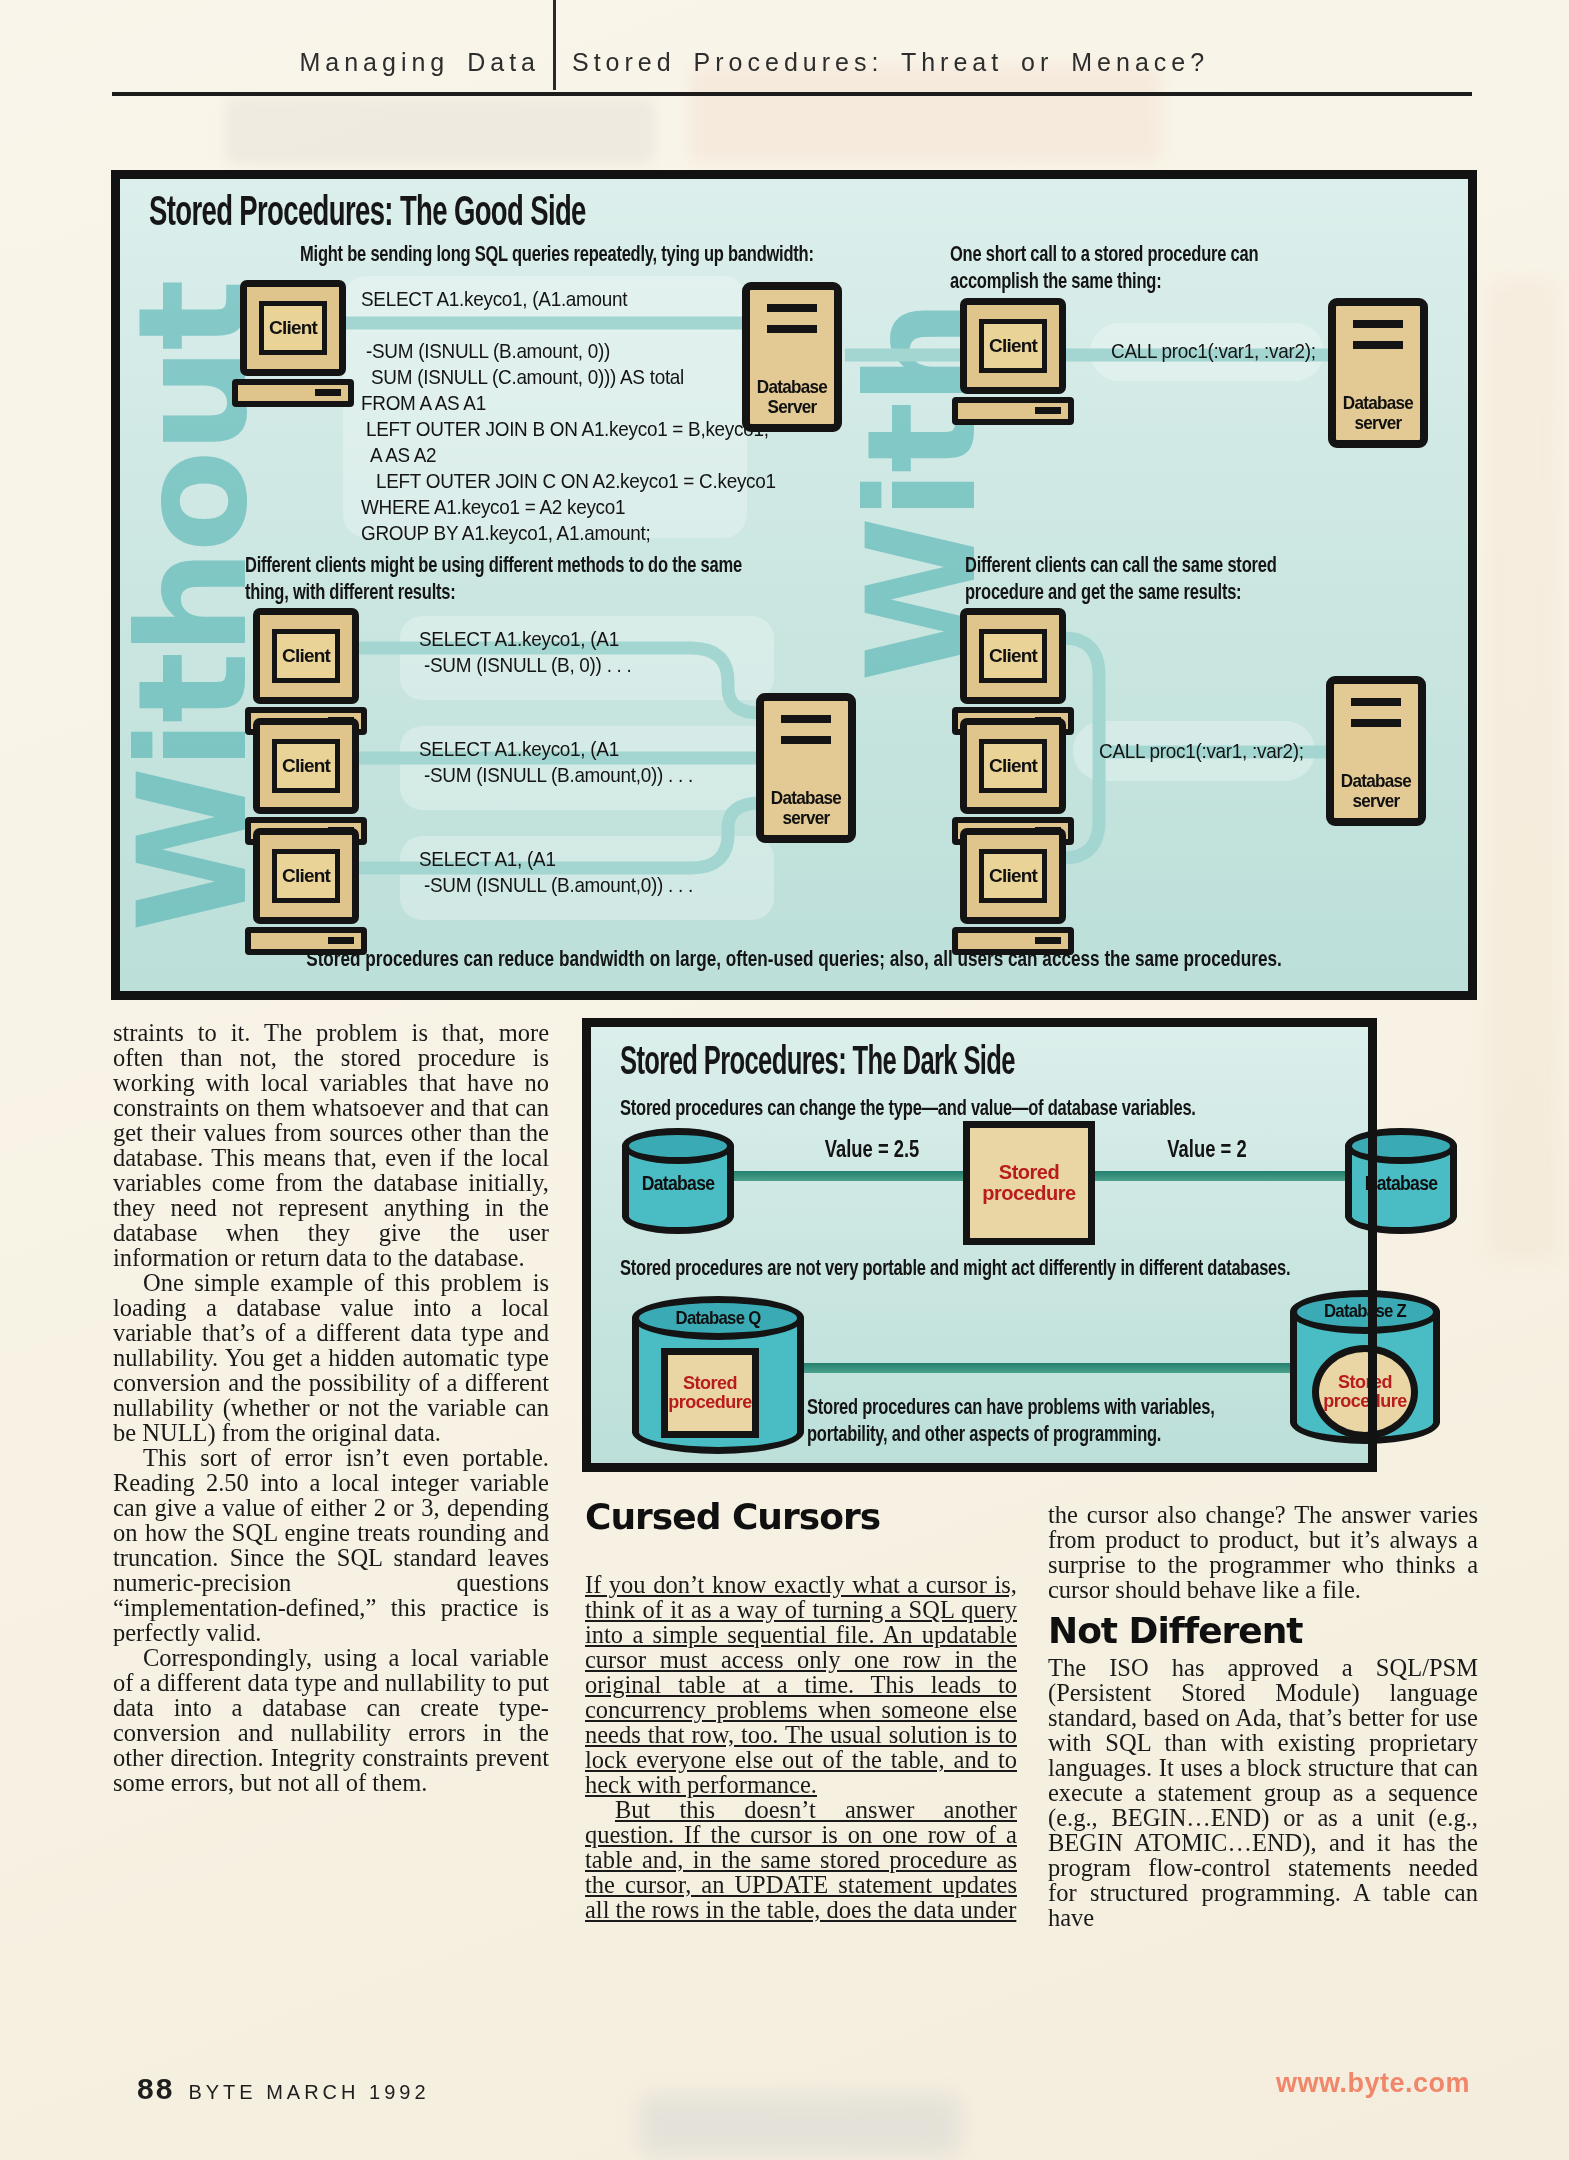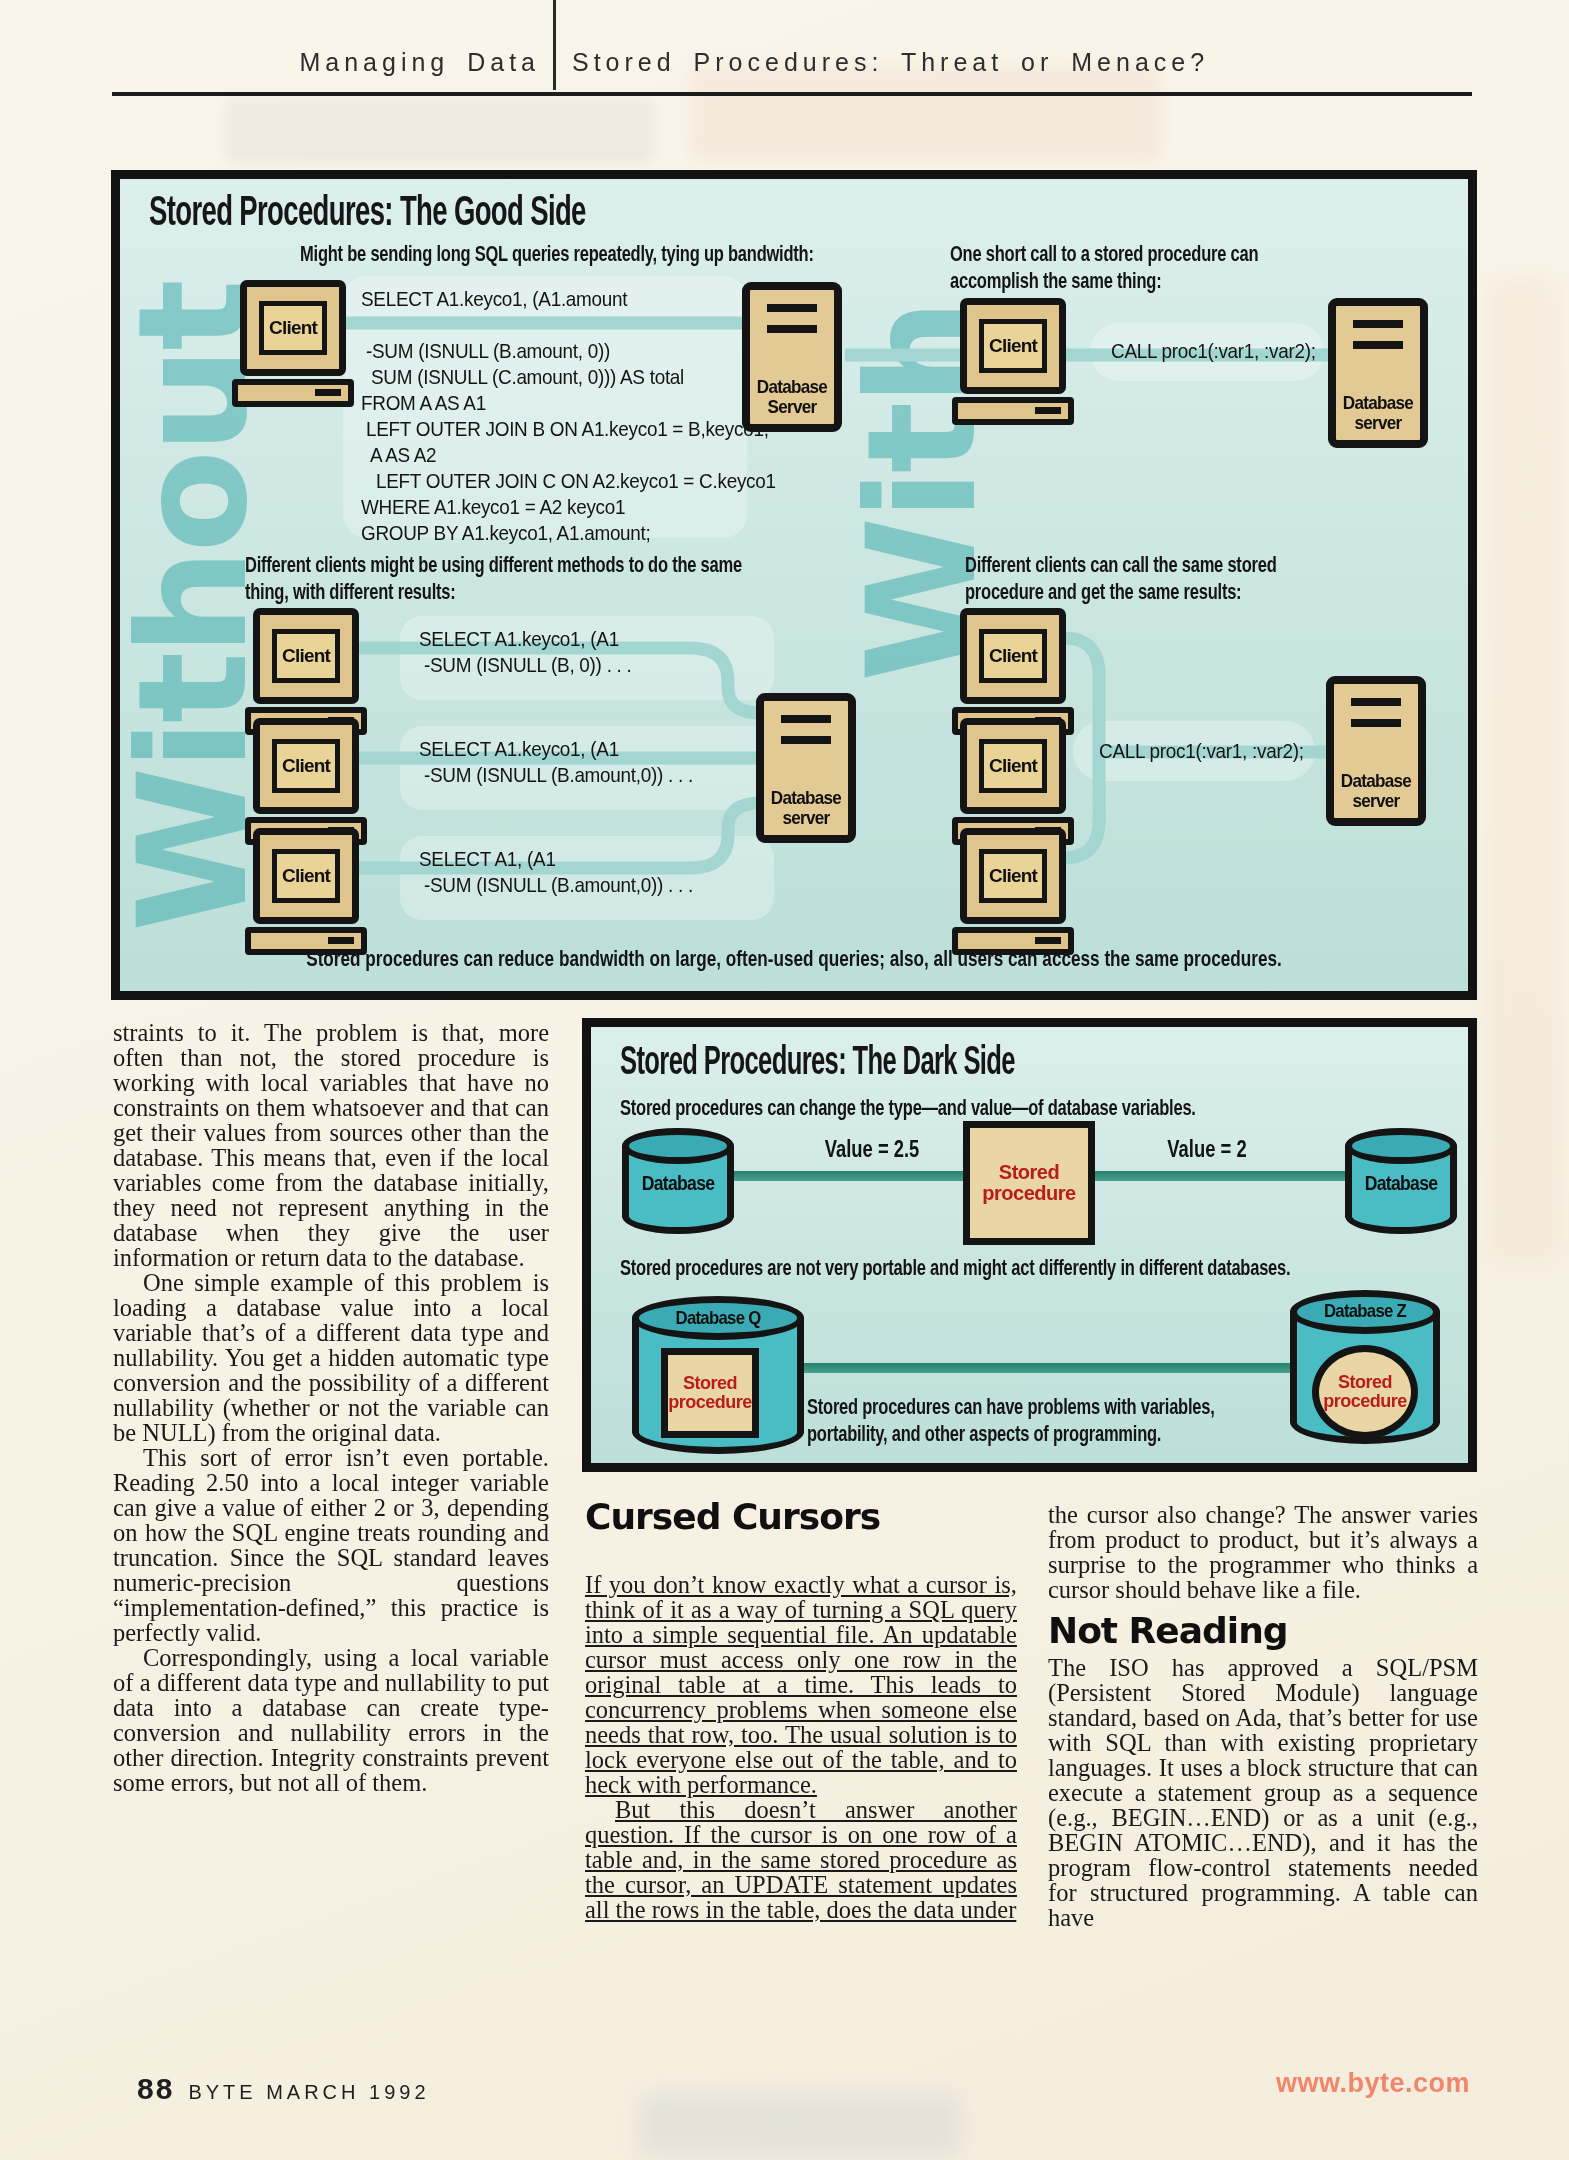--- a/index.html
+++ b/index.html
@@ -239,21 +239,21 @@
     <div class="abs server" style="left:1215px;top:506px;">
       <div class="sbar b1"></div>
       <div class="sbar b2"></div>
       <div class="slabel">Database
 server</div>
     </div>
 
     <div class="abs boxcaption" style="top:776px;">Stored procedures can reduce bandwidth on large, often-used queries; also, all users can access the same procedures.</div>
   </div>
 
-  <div class="abs tealbox" style="left:582px;top:1018px;width:895px;height:454px;">
+  <div class="abs tealbox" style="left:582px;top:1018px;width:795px;height:454px;">
     <div class="boxborder"></div>
 
     <div class="abs boxtitle" style="left:38px;top:20px;font-size:40px;">Stored Procedures: The Dark Side</div>
 
     <div class="abs h-cond nowrap" style="left:38px;top:76px;">Stored procedures can change the type—and value—of database variables.</div>
 
     <div class="abs dline" style="left:145px;top:153px;width:625px;height:10px;"></div>
 
     <div class="abs cyl" style="left:40px;top:110px;width:112px;height:106px;">
       <div class="cyl-bot"></div>
@@ -310,21 +310,21 @@
   </div>
 
   <div class="abs colhead" style="left:585px;top:1496px;">Cursed Cursors</div>
   <div class="abs bodycol" style="left:585px;top:1572px;width:432px;text-decoration:underline;">
     <p class="noindent">If you don’t know exactly what a cursor is, think of it as a way of turning a SQL query into a simple sequential file. An updatable cursor must access only one row in the original table at a time. This leads to concurrency problems when someone else needs that row, too. The usual solution is to lock everyone else out of the table, and to heck with performance.</p>
     <p>But this doesn’t answer another question. If the cursor is on one row of a table and, in the same stored procedure as the cursor, an UPDATE statement updates all the rows in the table, does the data under</p>
   </div>
 
   <div class="abs bodycol" style="left:1048px;top:1502px;width:430px;">
     <p class="noindent">the cursor also change? The answer varies from product to product, but it’s always a surprise to the programmer who thinks a cursor should behave like a file.</p>
-    <div class="colhead" style="margin:16px 0 12px 0;">Not Reading</div>
+    <div class="colhead" style="margin:16px 0 12px 0;">Not Different</div>
     <p class="noindent">The ISO has approved a SQL/PSM (Persistent Stored Module) language standard, based on Ada, that’s better for use with SQL than with existing proprietary languages. It uses a block structure that can execute a statement group as a sequence (e.g., BEGIN…END) or as a unit (e.g., BEGIN ATOMIC…END), and it has the program flow-control statements needed for structured programming. A table can have</p>
   </div>
 
   <div class="abs" id="footer-left">
     <span id="page-number">88</span>
     <span id="magazine">BYTE MARCH 1992</span>
   </div>
   <div class="abs" id="website">www.byte.com</div>
 
 </div>

